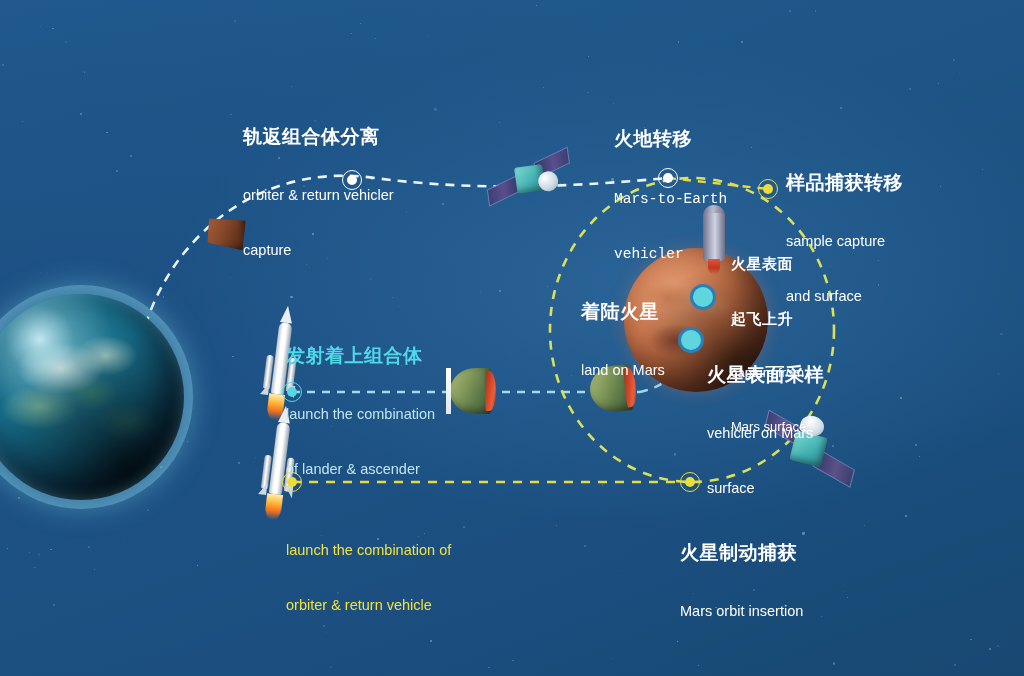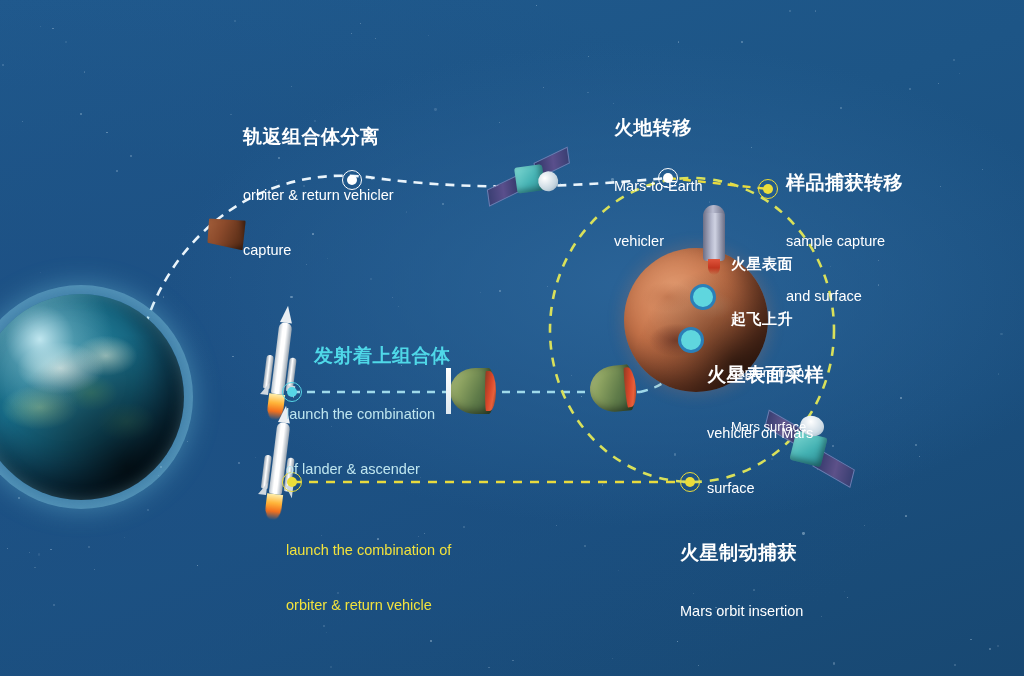--- a/index.html
+++ b/index.html
@@ -16,21 +16,21 @@
       linear-gradient(160deg,#205a8e 0%,#1d5586 38%,#1a4e7d 72%,#184872 100%);
   }
   .stars{position:absolute;inset:0;pointer-events:none;}
   .star{position:absolute;background:#cfe4f3;border-radius:50%;opacity:.30;}
 
   
   .label{position:absolute;line-height:1.14;white-space:pre;}
   .label .cn{font-size:19px;font-weight:bold;letter-spacing:.5px;display:block;}
   .label .en{font-size:14.5px;font-weight:400;display:block;margin-top:2px;}
   .c-white .cn,.c-white .en{color:#ffffff;}
-  .c-cyan .cn{color:#4fd8e8;margin-left:28px;} .c-cyan .en{color:#bfe6ef;}
+  .c-cyan .cn{color:#4fd8e8;} .c-cyan .en{color:#bfe6ef;}
   .c-yellow .cn{color:#f2e23c;} .c-yellow .en{color:#f2e23c;}
   .label.small .cn{font-size:15px;line-height:1.2;}
   .label.small .en{font-size:13px;}
 
   
   #paths{position:absolute;left:0;top:0;width:1024px;height:676px;}
 
   
   .node{position:absolute;width:20px;height:20px;border-radius:50%;
         transform:translate(-50%,-50%);box-sizing:border-box;}
@@ -383,39 +383,43 @@
   <div class="node yellow" style="left:690px;top:482px;">
       <i></i>
     </div>
 
   <div class="label c-white" style="left:243px;top:90px;">
     <span class="cn">轨返组合体分离</span>
     <span class="en">orbiter &amp; return vehicler</span>
     <span class="en">capture</span>
   </div>
 
-  <div class="label c-white" style="left:614px;top:81px;">
+  <div class="label c-white" style="left:614px;top:94px;font-family:Liberation Mono, monospace;">
     <span class="cn">火地转移</span>
     <span class="en">Mars-to-Earth</span>
     <span class="en">vehicler</span>
   </div>
 
   <div class="label c-white" style="left:786px;top:136px;">
     <span class="cn">样品捕获转移</span>
     <span class="en">sample capture</span>
     <span class="en">and surface</span>
   </div>
 
   <div class="label c-white small" style="left:731px;top:219px;">
     <span class="cn">火星表面</span>
     <span class="cn">起飞上升</span>
     <span class="en">capture from</span>
     <span class="en">Mars surface</span>
   </div>
 
+  <div class="label c-white" style="left:581px;top:265px;">
+    <span class="cn">着陆火星</span>
+    <span class="en">land on Mars</span>
+  </div>
 
   <div class="label c-white" style="left:707px;top:328px;">
     <span class="cn">火星表面采样</span>
     <span class="en">vehicler on Mars</span>
     <span class="en">surface</span>
   </div>
 
   <div class="label c-cyan" style="left:286px;top:309px;">
     <span class="cn">发射着上组合体</span>
     <span class="en">launch the combination</span>

